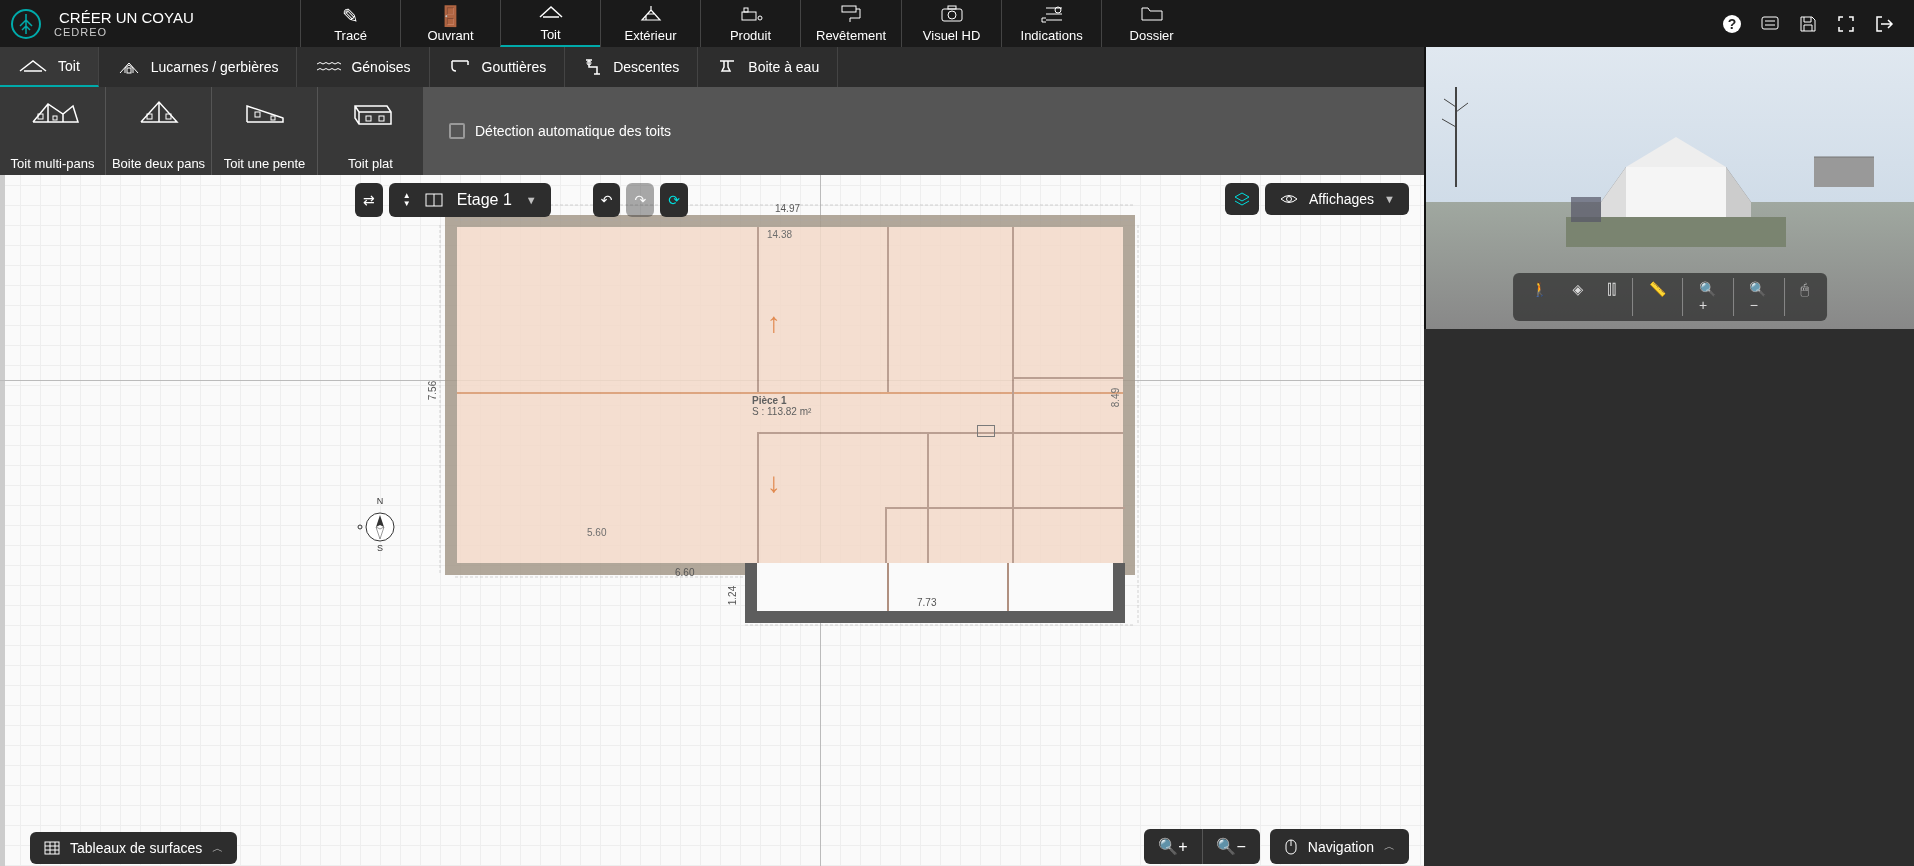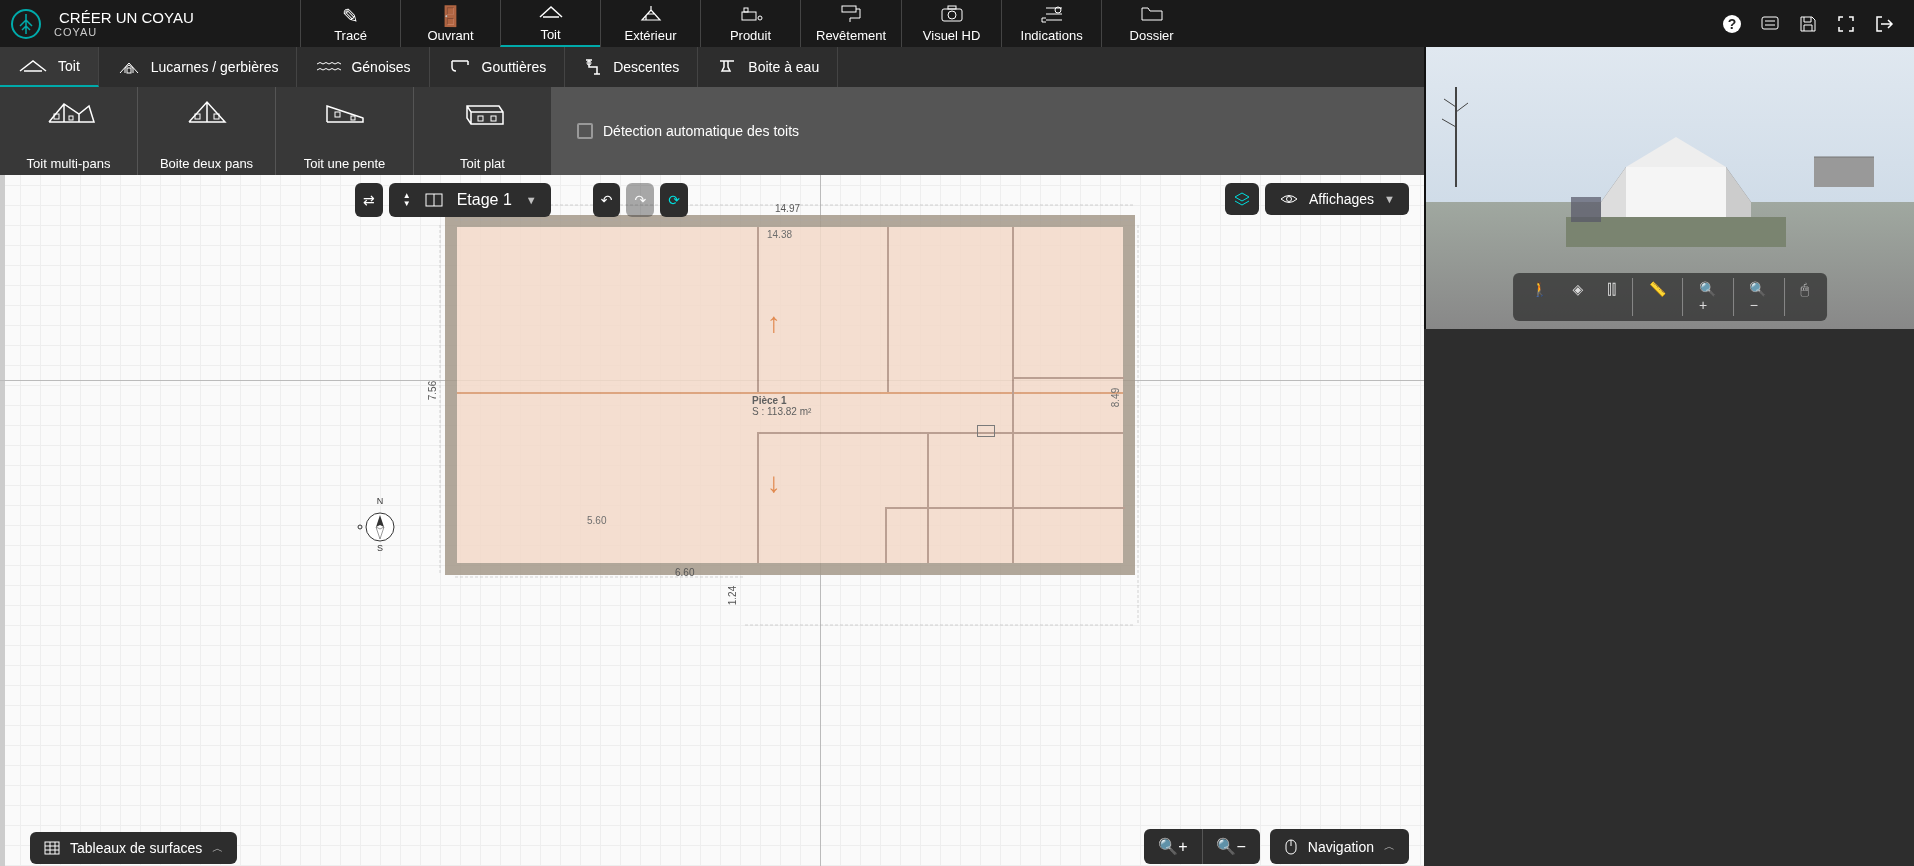--- a/index.html
+++ b/index.html
@@ -20,21 +20,21 @@
 .header-right .hicon { font-size: 18px; cursor: pointer; }
 
 
 .sub-tabs { display: flex; height: 40px; background: #2d2d2d; }
 .sub-tab { display: flex; align-items: center; gap: 10px; padding: 0 18px; border-right: 1px solid #444; cursor: pointer; font-size: 14px; }
 .sub-tab.active { background: #383838; border-bottom: 2px solid #0aa; }
 .sub-tab .sicon { font-size: 18px; }
 
 
 .roof-types { display: flex; height: 88px; background: #383838; align-items: stretch; }
-.roof-type { width: 138px; display: flex; flex-direction: column; align-items: center; justify-content: center; border-right: 1px solid #555; cursor: pointer; gap: 24px; }
+.roof-type { width: 106px; display: flex; flex-direction: column; align-items: center; justify-content: center; border-right: 1px solid #555; cursor: pointer; gap: 24px; }
 .roof-type .ricon { font-size: 34px; height: 40px; }
 .roof-type .rlabel { font-size: 13px; }
 .auto-detect { display: flex; align-items: center; gap: 10px; padding-left: 25px; font-size: 14px; background: #555555; flex: 1; }
 .checkbox { width: 16px; height: 16px; border: 2px solid #999; border-radius: 2px; }
 
 
 .canvas-area { position: absolute; top: 175px; left: 0; right: 490px; bottom: 0; background: #fafafa; }
 .grid { position: absolute; inset: 0; background-image: repeating-linear-gradient(0deg, #eee 0, #eee 1px, transparent 1px, transparent 20px), repeating-linear-gradient(90deg, #eee 0, #eee 1px, transparent 1px, transparent 20px), repeating-linear-gradient(0deg, #ddd 0, #ddd 1px, transparent 1px, transparent 100px), repeating-linear-gradient(90deg, #ddd 0, #ddd 1px, transparent 1px, transparent 100px); }
 .axis-x { position: absolute; top: 205px; left: 0; right: 0; height: 1px; background: #bbb; }
 .axis-y { position: absolute; left: 820px; top: 0; bottom: 0; width: 1px; background: #bbb; }
@@ -87,21 +87,21 @@
 <div class="header">
   <div class="logo-area">
     <div class="logo-icon">
       <svg viewBox="0 0 32 32">
           <circle cx="16" cy="16" r="14" fill="none" stroke="#0aa" stroke-width="2"></circle>
           <path d="M16 6 L16 26 M16 12 L10 18 M16 12 L22 18 M16 18 L12 22 M16 18 L20 22" stroke="#0aa" stroke-width="1.5" fill="none"></path>
         </svg>
     </div>
     <div>
       <div class="project-title">CRÉER UN COYAU</div>
-      <div class="logo-text">COYAU</div>
+      <div class="logo-text">CEDREO</div>
     </div>
   </div>
   <div class="main-tabs">
     <div class="main-tab">
       <span class="icon">✎</span>
       <span class="label">Tracé</span>
     </div>
     <div class="main-tab">
       <span class="icon">🚪</span>
       <span class="label">Ouvrant</span>
@@ -388,25 +388,30 @@
 
       <div style="position:absolute;left:520px;top:198px;width:18px;height:12px;border:1px solid #666;"></div>
 
       <div class="arrow" style="left:310px;top:80px;">↑</div>
       <div class="arrow" style="left:310px;top:240px;">↓</div>
 
       <div class="room-label" style="left:295px;top:168px;">
         <div style="font-weight:bold">Pièce 1</div>
         <div>S : 113.82 m²</div>
       </div>
-      <div class="dim" style="left:130px;top:288px;">5.60</div>
+      <div class="dim" style="left:130px;top:300px;">5.60</div>
       <div class="dim" style="right:-2px;top:165px;transform:rotate(-90deg);">8.49</div>
     </div>
     <div class="dim" style="left:-22px;top:170px;transform:rotate(-90deg);">7.56</div>
     <div class="dim" style="left:230px;top:352px;">6.60</div>
+    <div class="plan-ext">
+      <div class="wall-thin" style="left:130px;top:0;width:2px;height:48px;"></div>
+      <div class="wall-thin" style="left:250px;top:0;width:2px;height:48px;"></div>
+      <div class="dim" style="left:160px;top:34px;">7.73</div>
+    </div>
     <div class="dim" style="left:278px;top:375px;transform:rotate(-90deg);">1.24</div>
 
     <svg style="position:absolute;left:-10px;top:-20px;width:710px;height:440px;pointer-events:none;">
       <line x1="20" y1="10" x2="698" y2="10" stroke="#aaa" stroke-width="0.5" stroke-dasharray="3,2"></line>
       <line x1="20" y1="25" x2="698" y2="25" stroke="#aaa" stroke-width="0.5" stroke-dasharray="3,2"></line>
       <line x1="5" y1="30" x2="5" y2="380" stroke="#aaa" stroke-width="0.5" stroke-dasharray="3,2"></line>
       <line x1="703" y1="30" x2="703" y2="428" stroke="#aaa" stroke-width="0.5" stroke-dasharray="3,2"></line>
       <line x1="310" y1="430" x2="698" y2="430" stroke="#aaa" stroke-width="0.5" stroke-dasharray="3,2"></line>
       <line x1="20" y1="382" x2="310" y2="382" stroke="#aaa" stroke-width="0.5" stroke-dasharray="3,2"></line>
     </svg>

